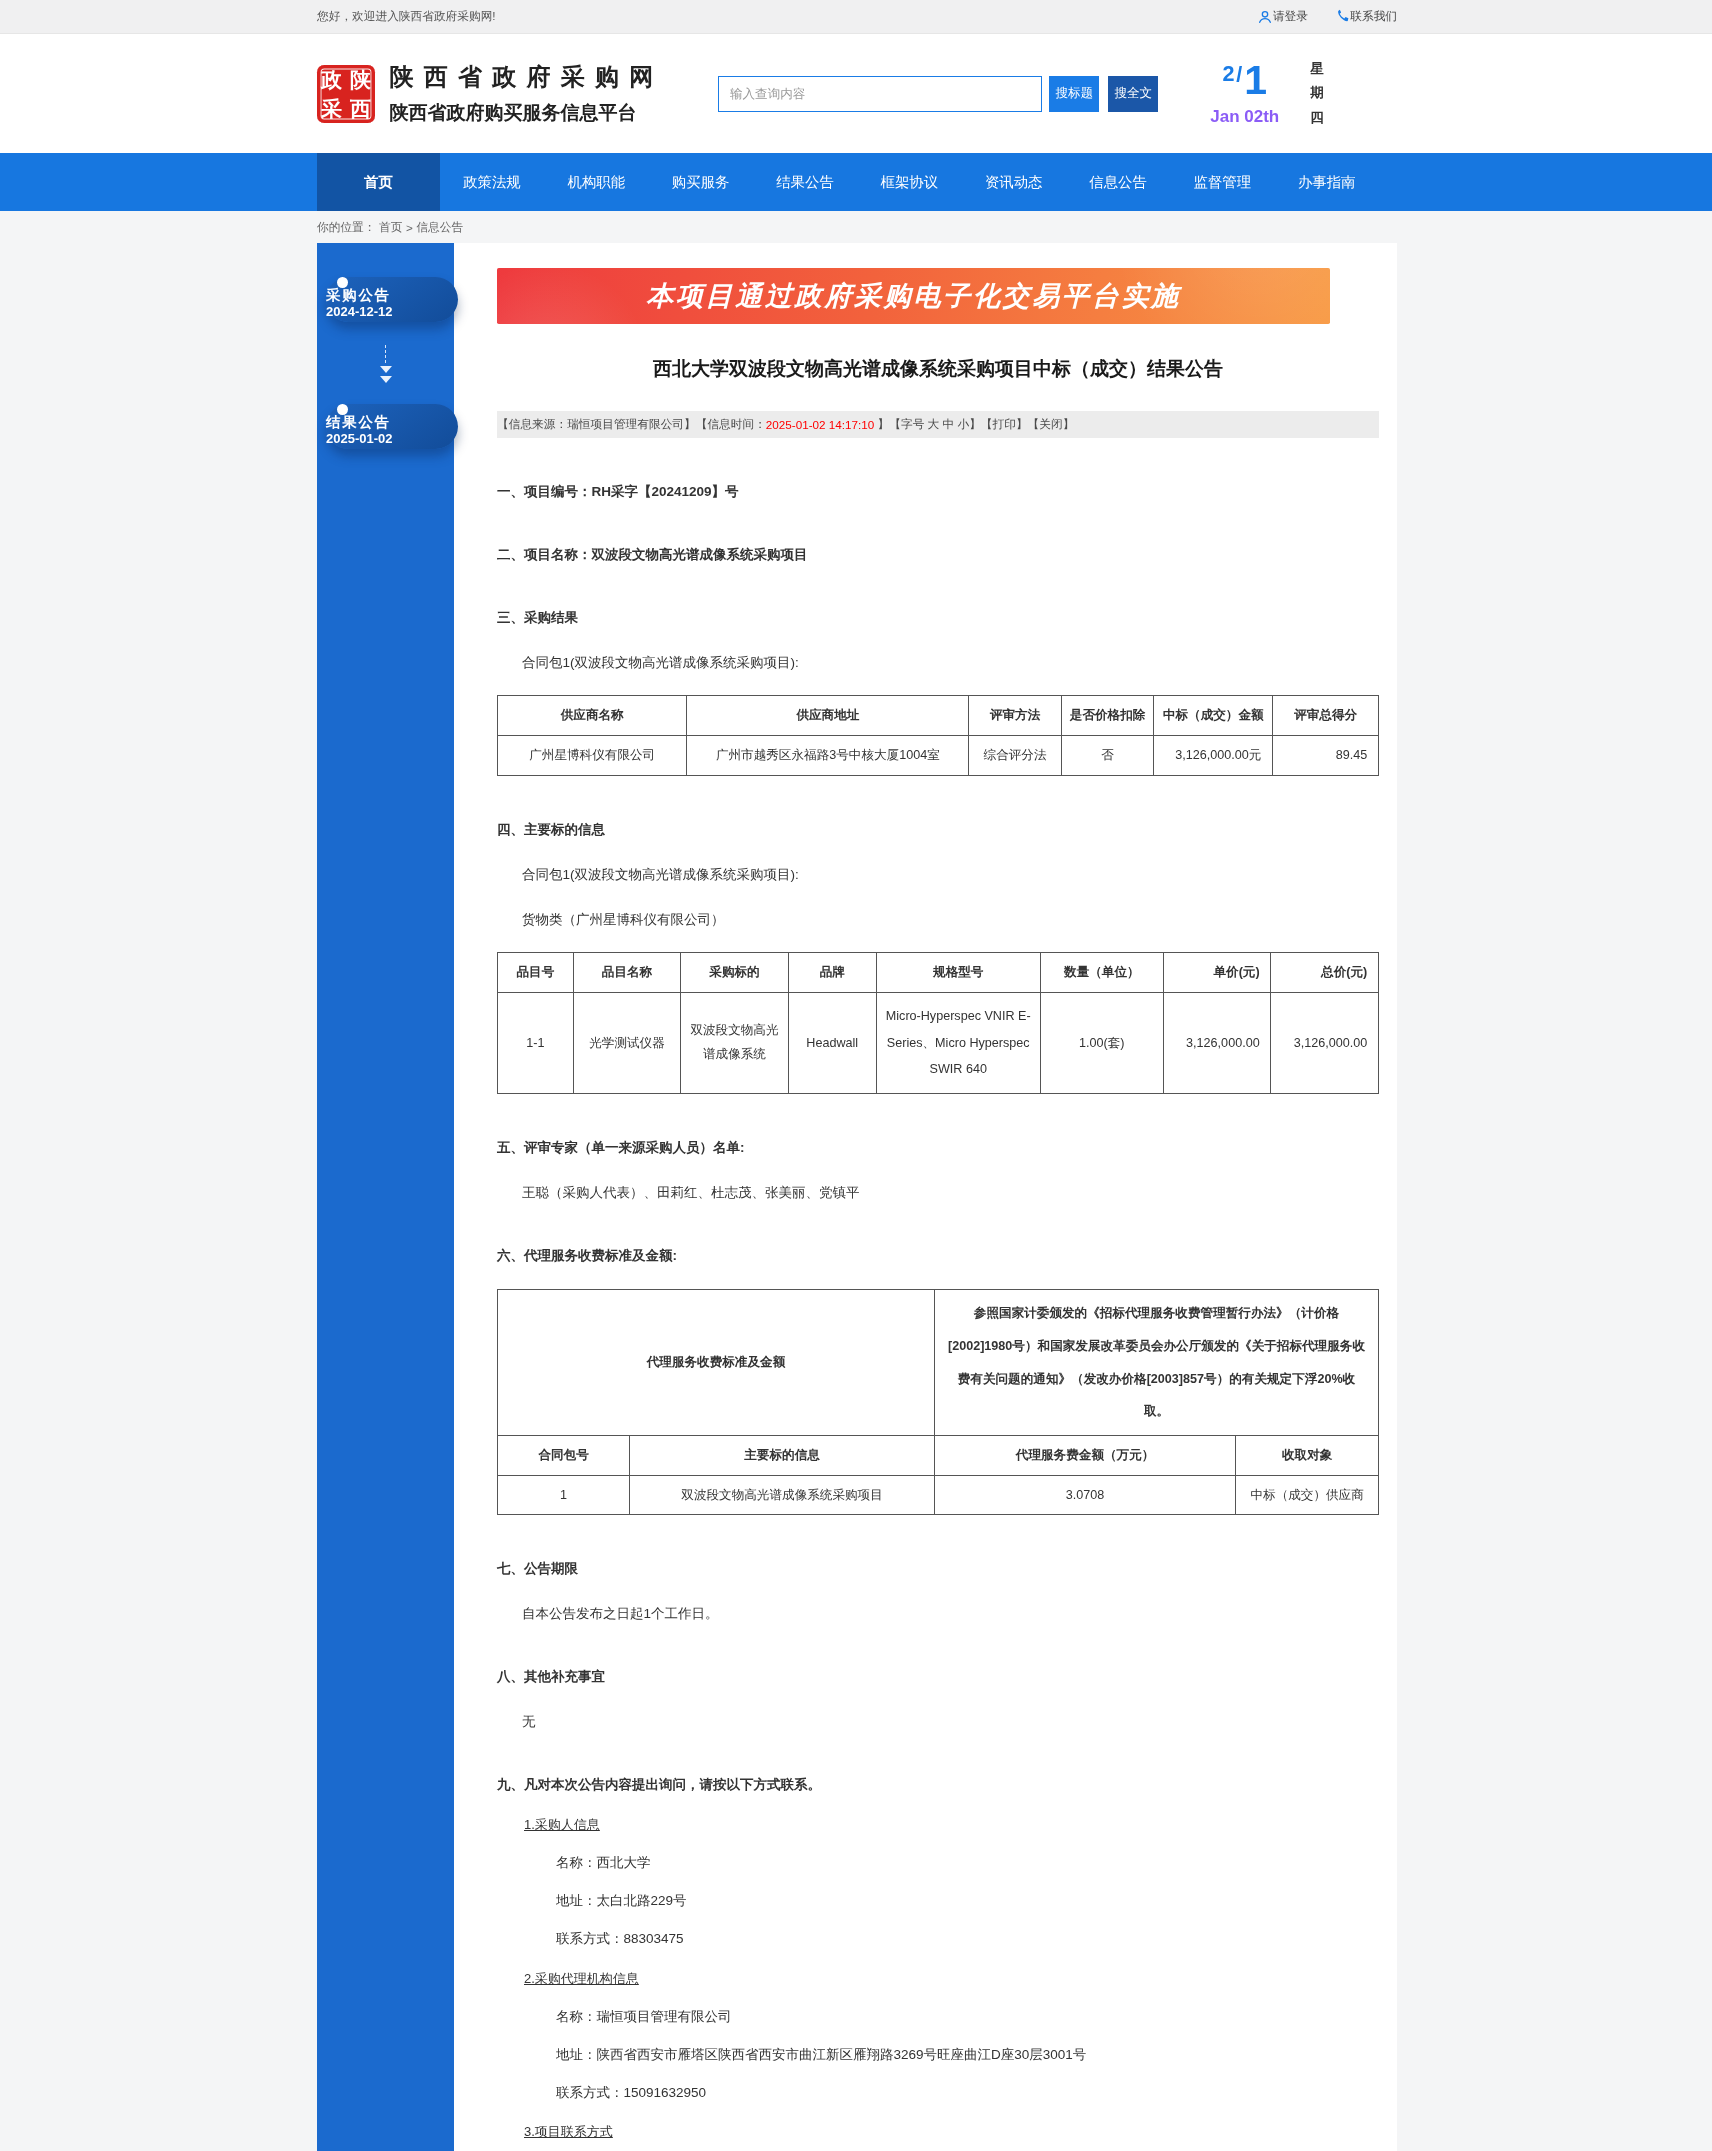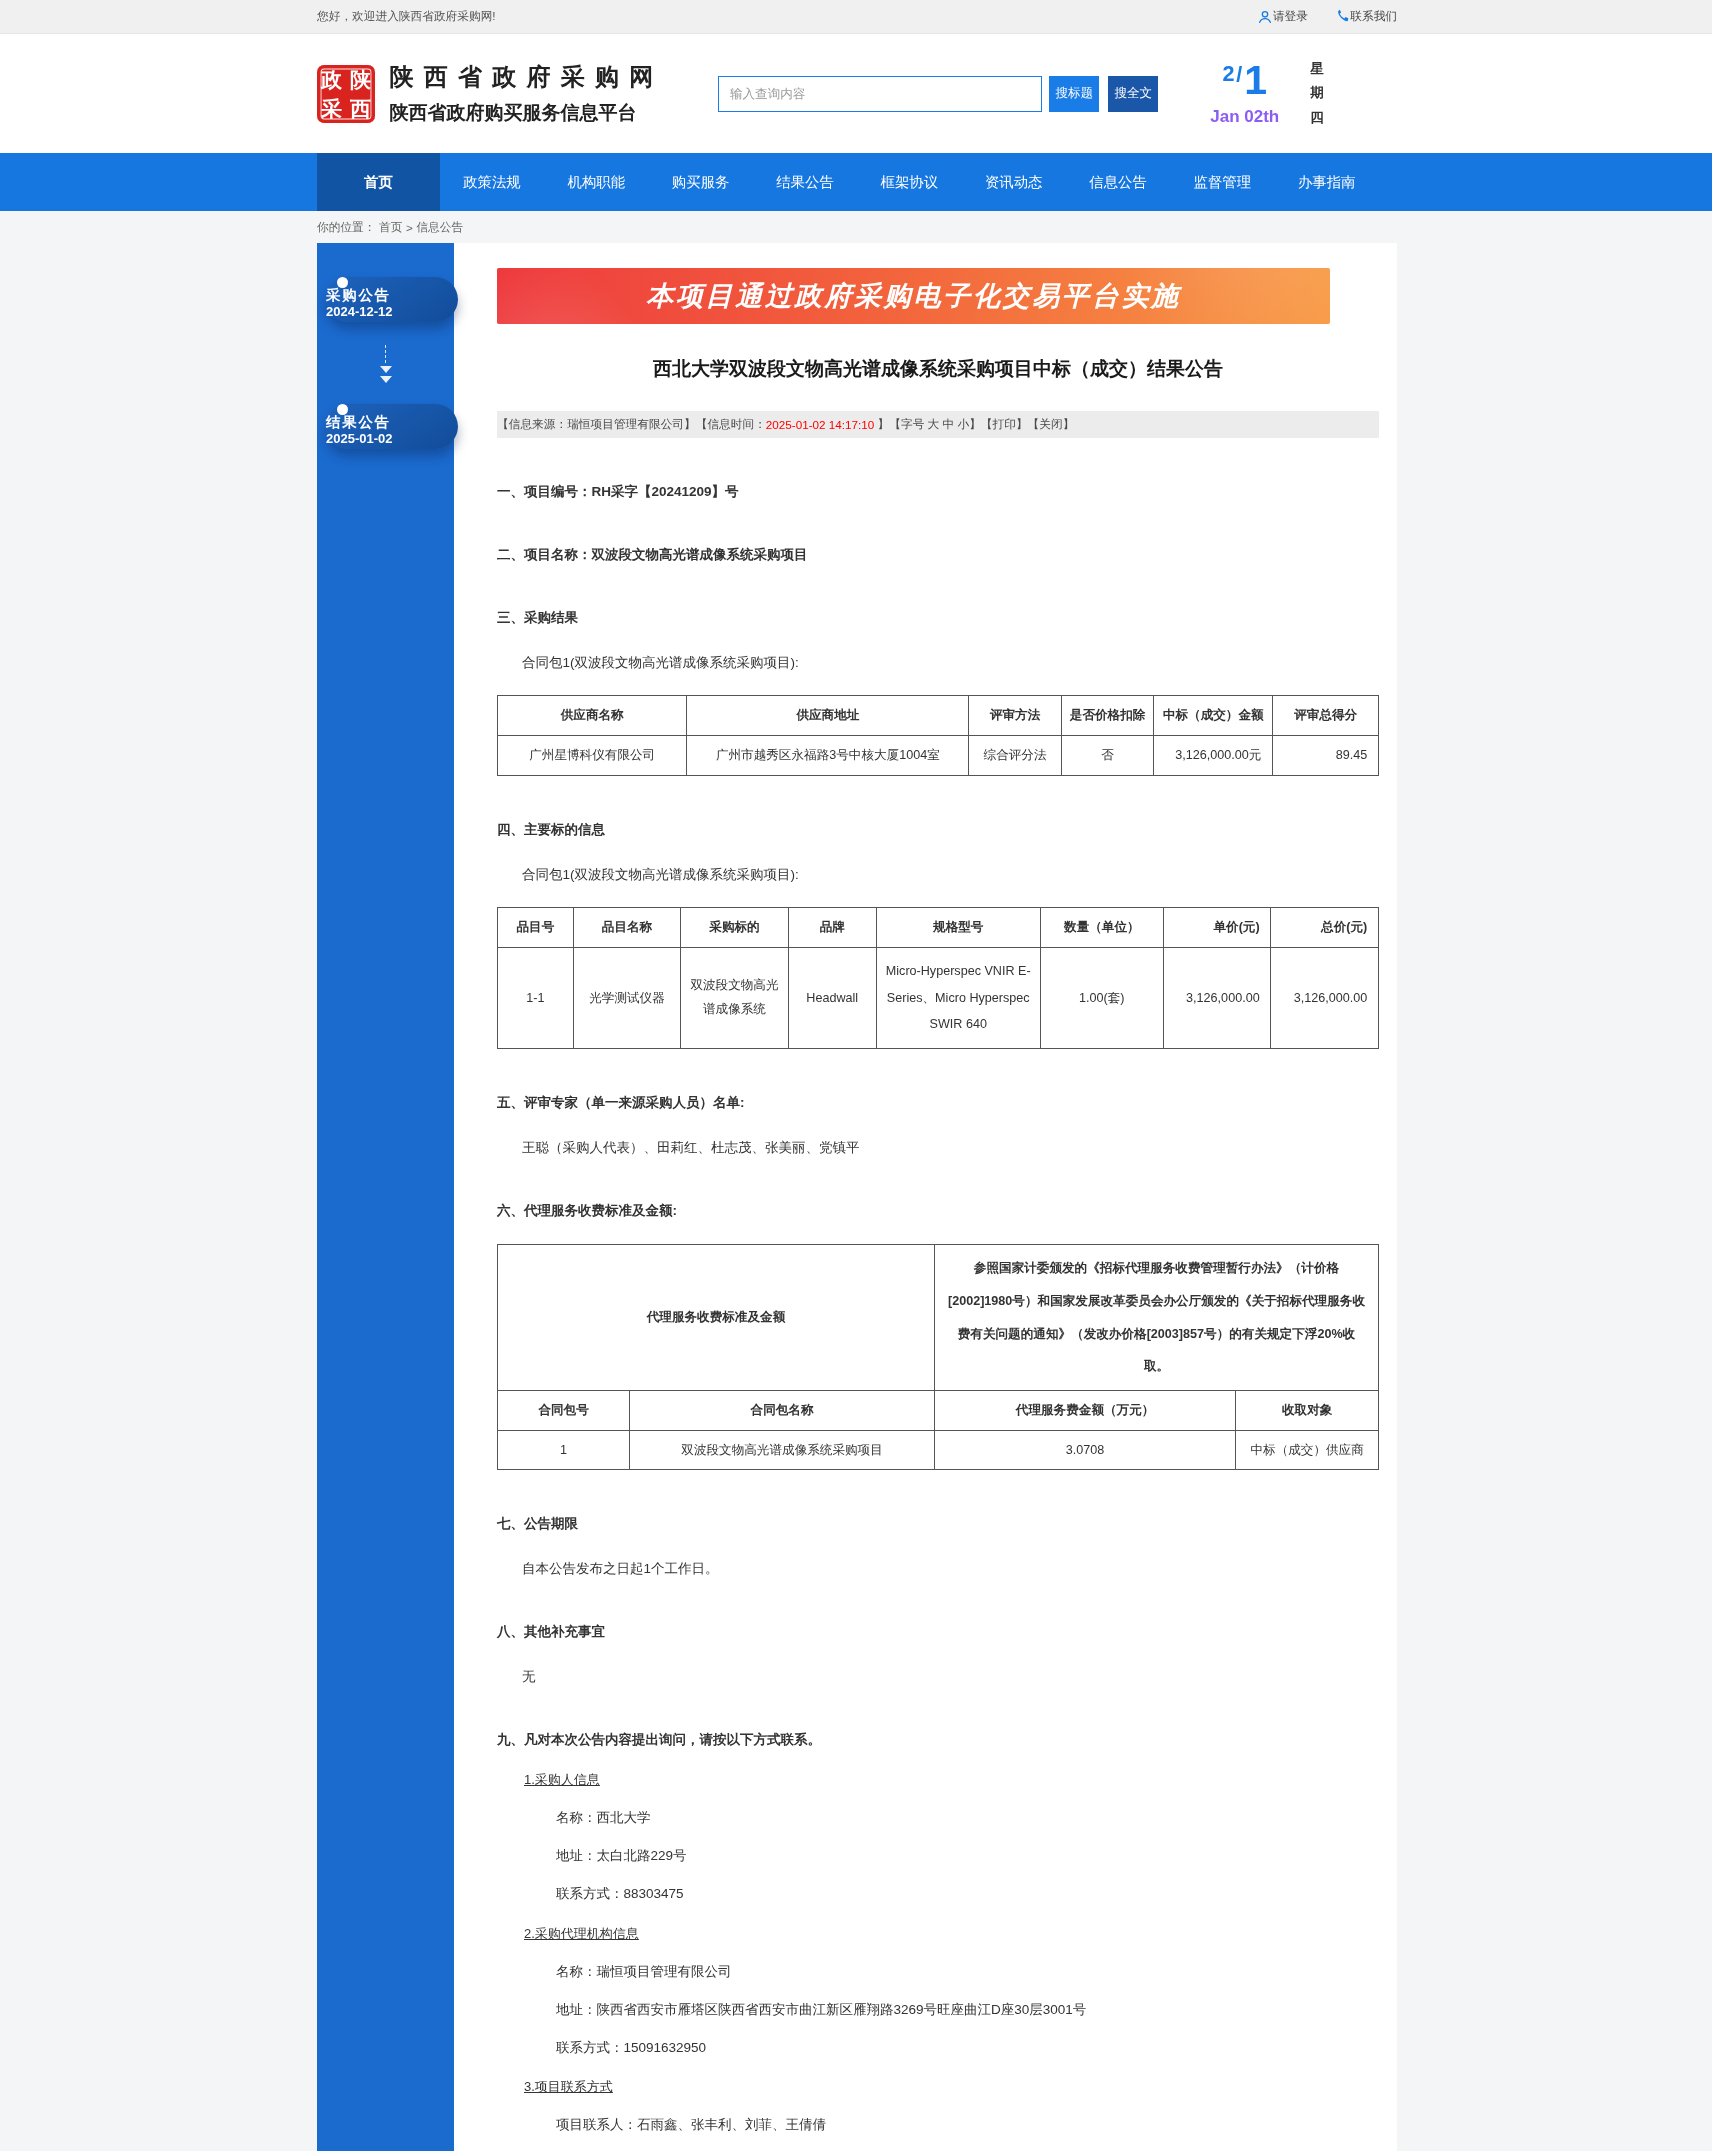--- a/index.html
+++ b/index.html
@@ -245,20 +245,21 @@
             <td>综合评分法</td>
             <td>否</td>
             <td class="num">3,126,000.00元</td>
             <td class="num">89.45</td>
           </tr>
         </tbody>
           </table>
 
         <div class="sec-h">四、主要标的信息</div>
         <div class="sec-p">合同包1(双波段文物高光谱成像系统采购项目):</div>
+        <div class="sec-p">货物类（广州星博科仪有限公司）</div>
 
         <table class="tbl t2">
           <colgroup>
             <col style="width:8.6%">
               <col style="width:12.2%">
               <col style="width:12.2%">
               <col style="width:10%">
               <col style="width:18.6%">
               <col style="width:14%">
               <col style="width:12.2%">
@@ -300,21 +301,21 @@
               <col style="width:34.2%">
               <col style="width:16.2%">
           </colgroup>
           <tbody>
               <tr>
             <td colspan="2" class="merged-label">代理服务收费标准及金额</td>
             <td colspan="2" class="merged-text">参照国家计委颁发的《招标代理服务收费管理暂行办法》（计价格[2002]1980号）和国家发展改革委员会办公厅颁发的《关于招标代理服务收费有关问题的通知》（发改办价格[2003]857号）的有关规定下浮20%收取。</td>
           </tr>
           <tr>
             <th>合同包号</th>
-            <th>合同包名称</th>
+            <th>主要标的信息</th>
             <th>代理服务费金额（万元）</th>
             <th>收取对象</th>
           </tr>
           <tr>
             <td>1</td>
             <td>双波段文物高光谱成像系统采购项目</td>
             <td>3.0708</td>
             <td>中标（成交）供应商</td>
           </tr>
         </tbody>

